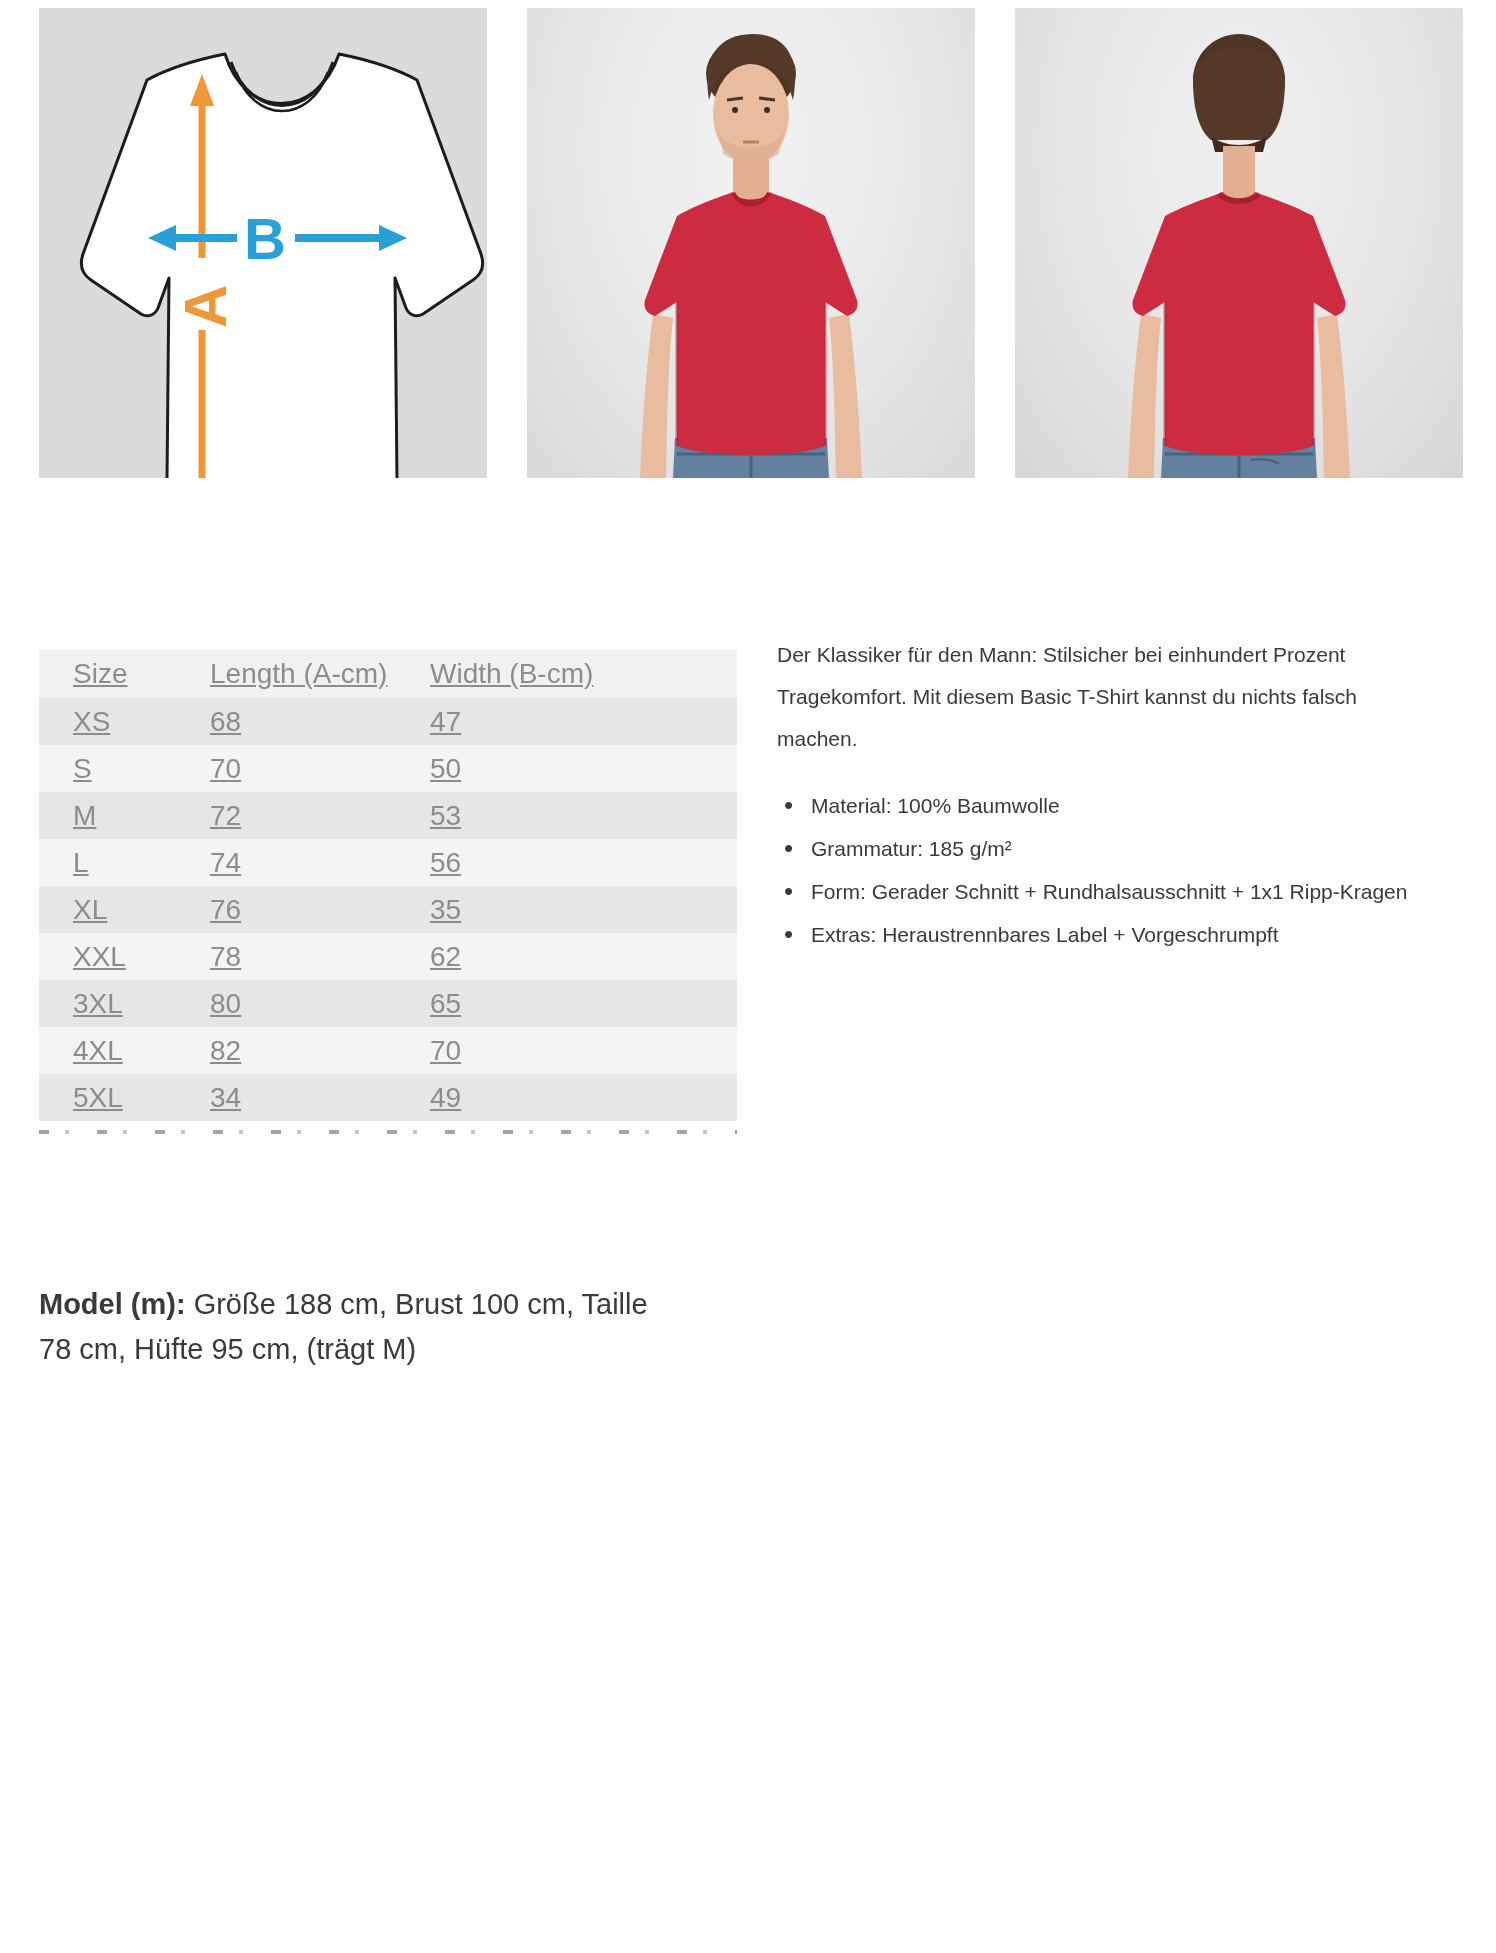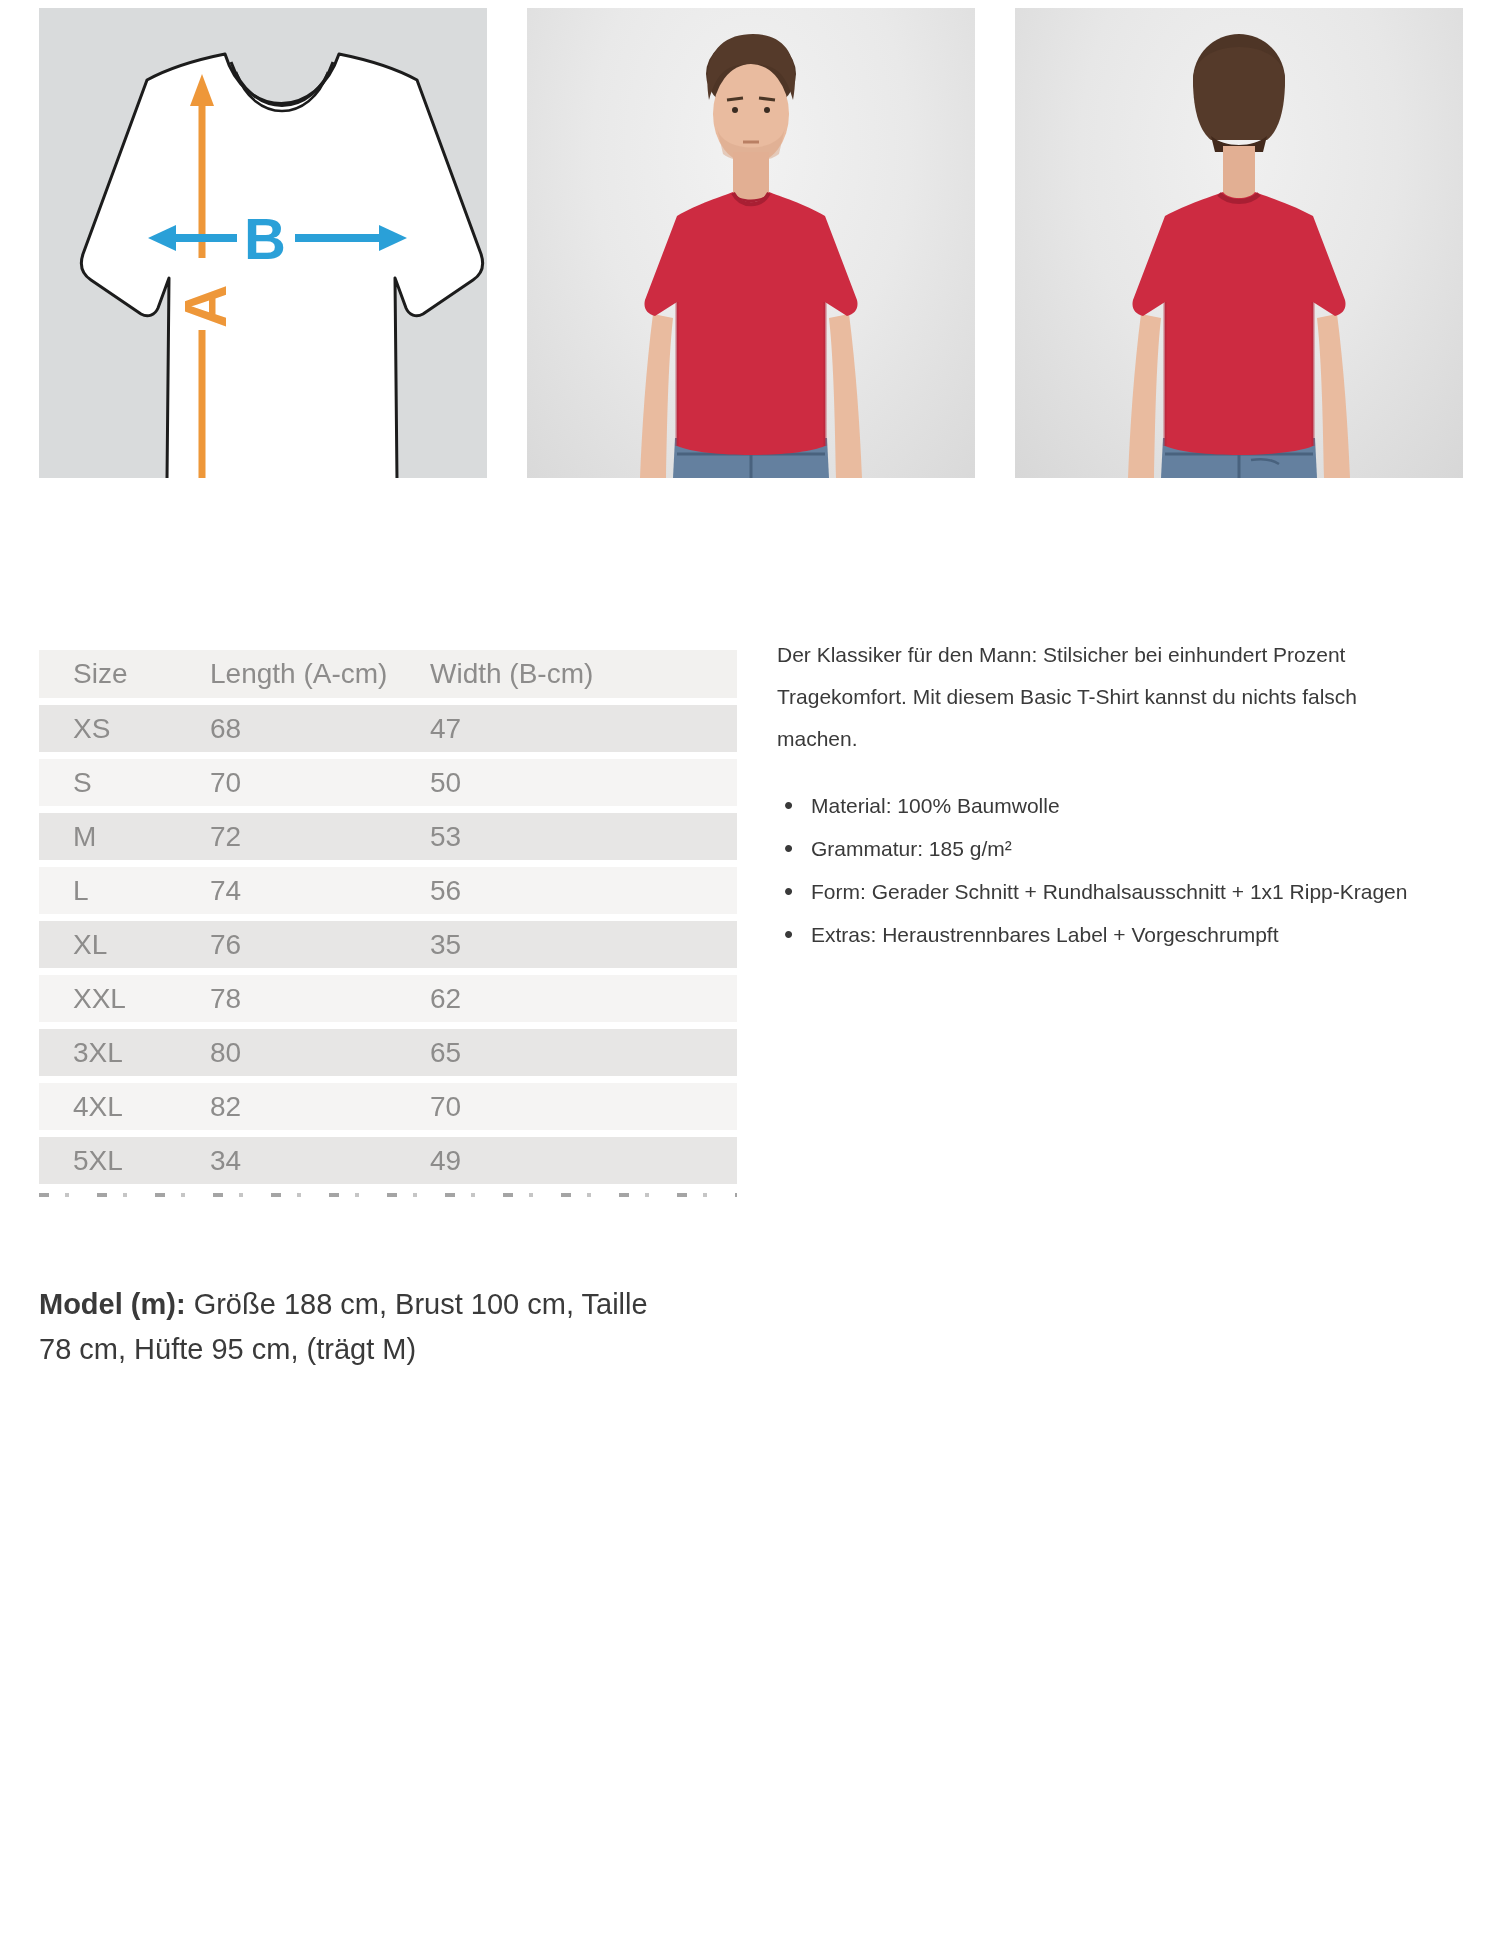--- a/index.html
+++ b/index.html
@@ -12,24 +12,24 @@
   
   .img-box { position:absolute; top:8px; width:448px; height:470px; overflow:hidden; }
   #diagram-box  { left:39px;  background:#d9dbdc; }
   #front-box    { left:527px; background:radial-gradient(ellipse at 50% 30%, #f2f2f2 0%, #e9e9e9 50%, #d9d9d9 100%); }
   #back-box     { left:1015px;background:radial-gradient(ellipse at 50% 30%, #f0f0f0 0%, #e7e7e7 50%, #d7d7d7 100%); }
   .img-box svg { position:absolute; left:0; top:0; }
 
   
   #size-table { position:absolute; left:39px; top:650px; width:698px; font-size:28px; color:#8d8c8b; }
   .thead { position:relative; height:48px; background:#f2f1ef; }
-  .trow  { position:relative; height:47px; margin-top:7px; }
+  .trow  { position:relative; height:47px; margin-top:0; }
   .trow.odd  { background:#e7e6e5; }
   .trow.even { background:#f5f4f3; }
-  .cell { position:absolute; top:50%; transform:translateY(-50%); white-space:nowrap; }
+  .cell { position:absolute; top:50%; transform:translateY(-50%); white-space:nowrap;text-decoration:underline; }
   .col-size { left:34px; }
   .col-len  { left:171px; }
   .col-wid  { left:391px; }
   .clip-row { position:relative; height:9px; margin-top:7px; overflow:hidden;
               background:repeating-linear-gradient(90deg, rgba(90,90,90,.55) 0 10px, transparent 10px 26px,
                          rgba(90,90,90,.35) 26px 30px, transparent 30px 58px);
               background-size:100% 4px; background-repeat:no-repeat; background-position:0 2px; }
 
   
   #description { position:absolute; left:777px; top:634px; width:650px; font-size:21px;

